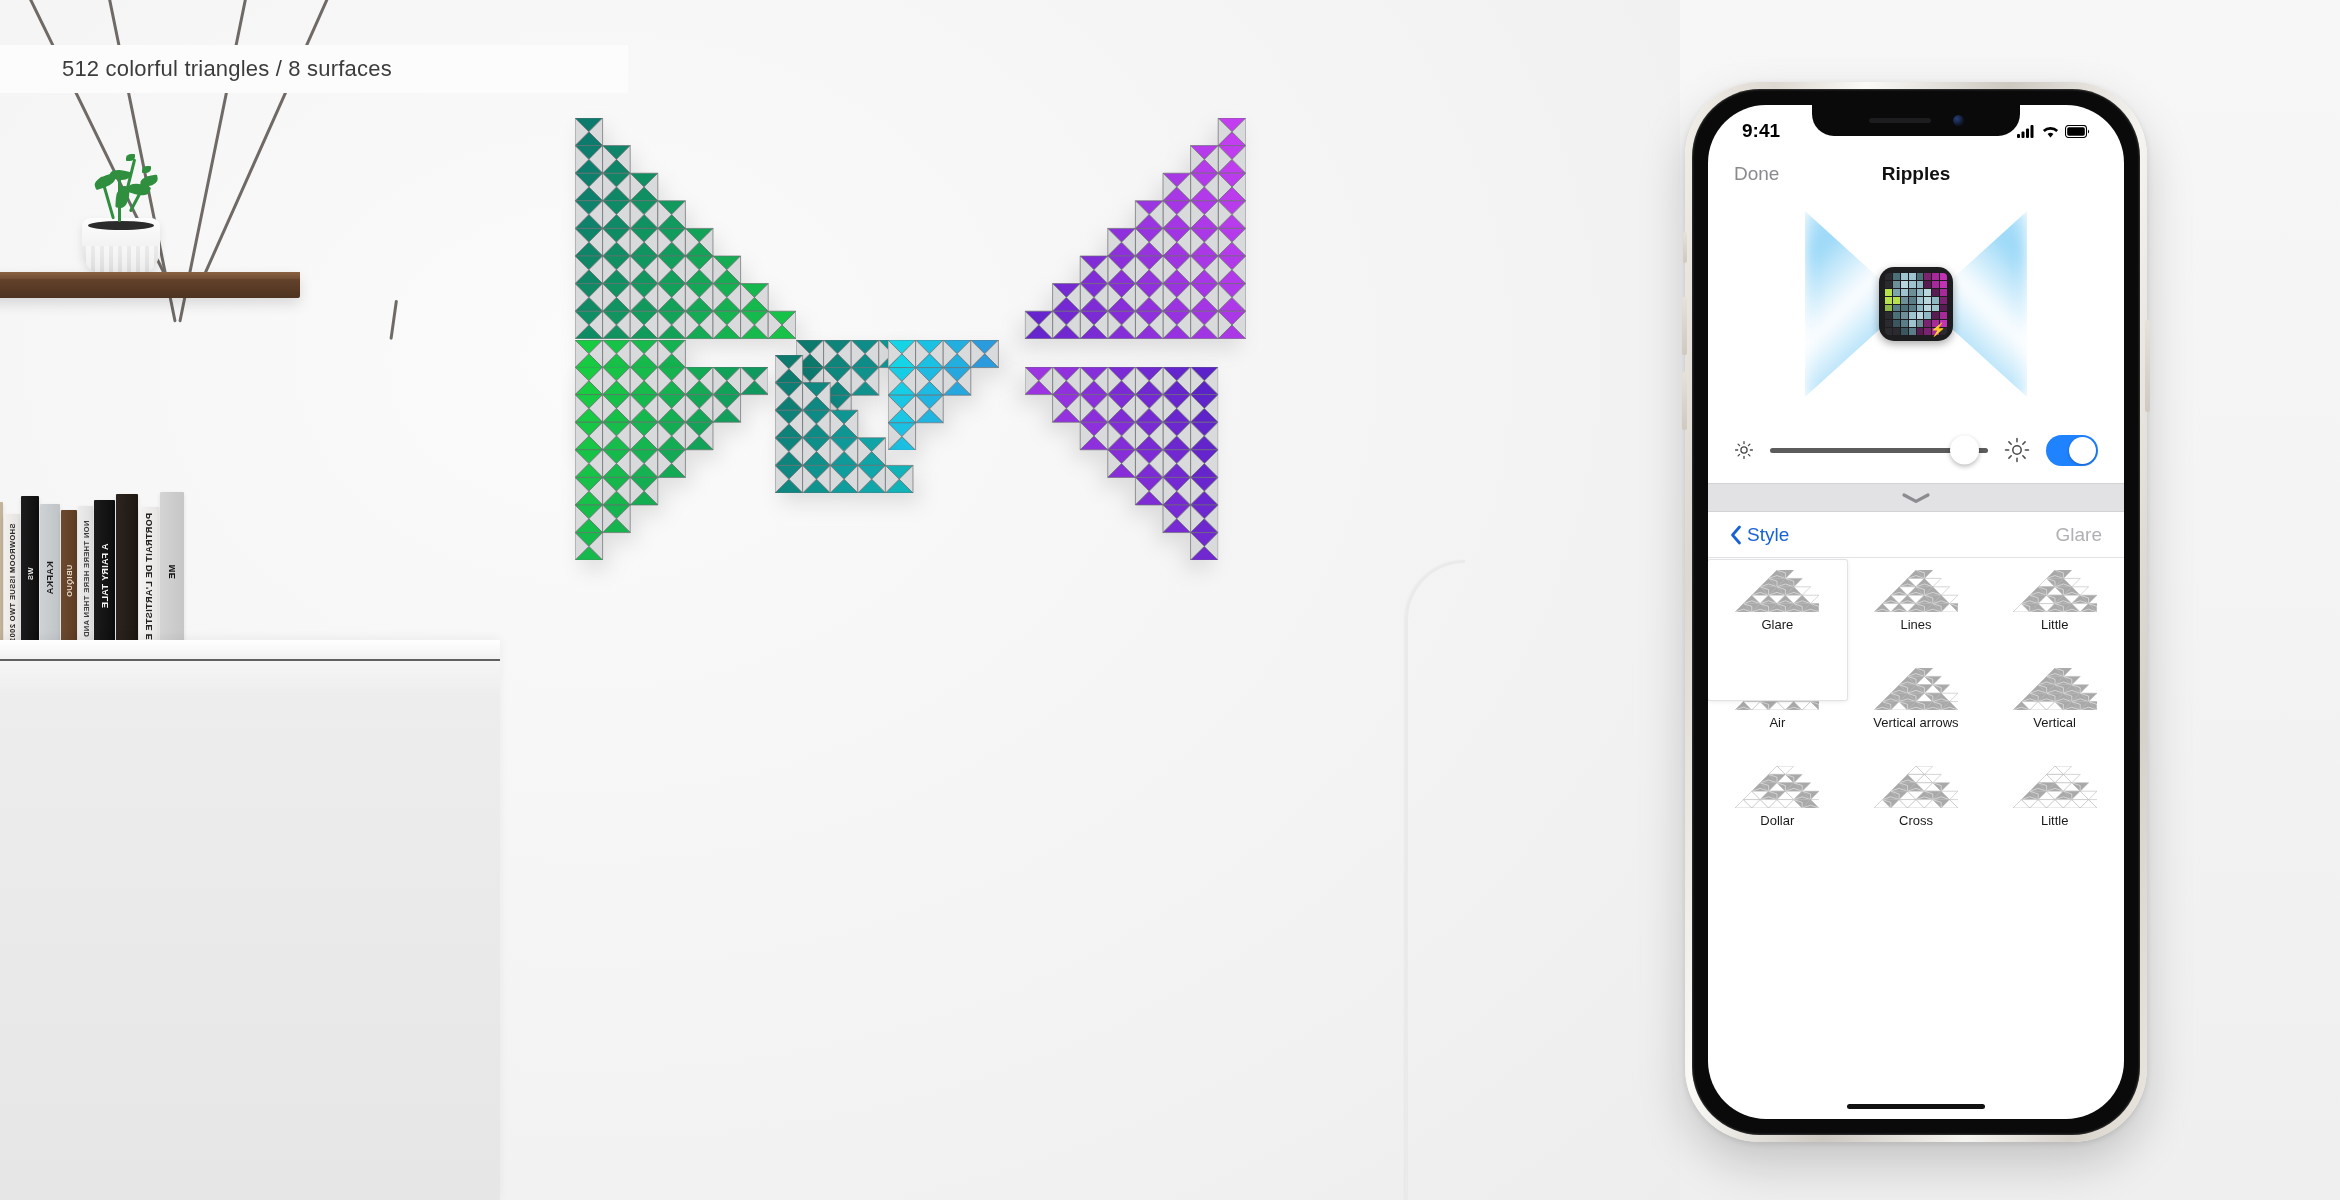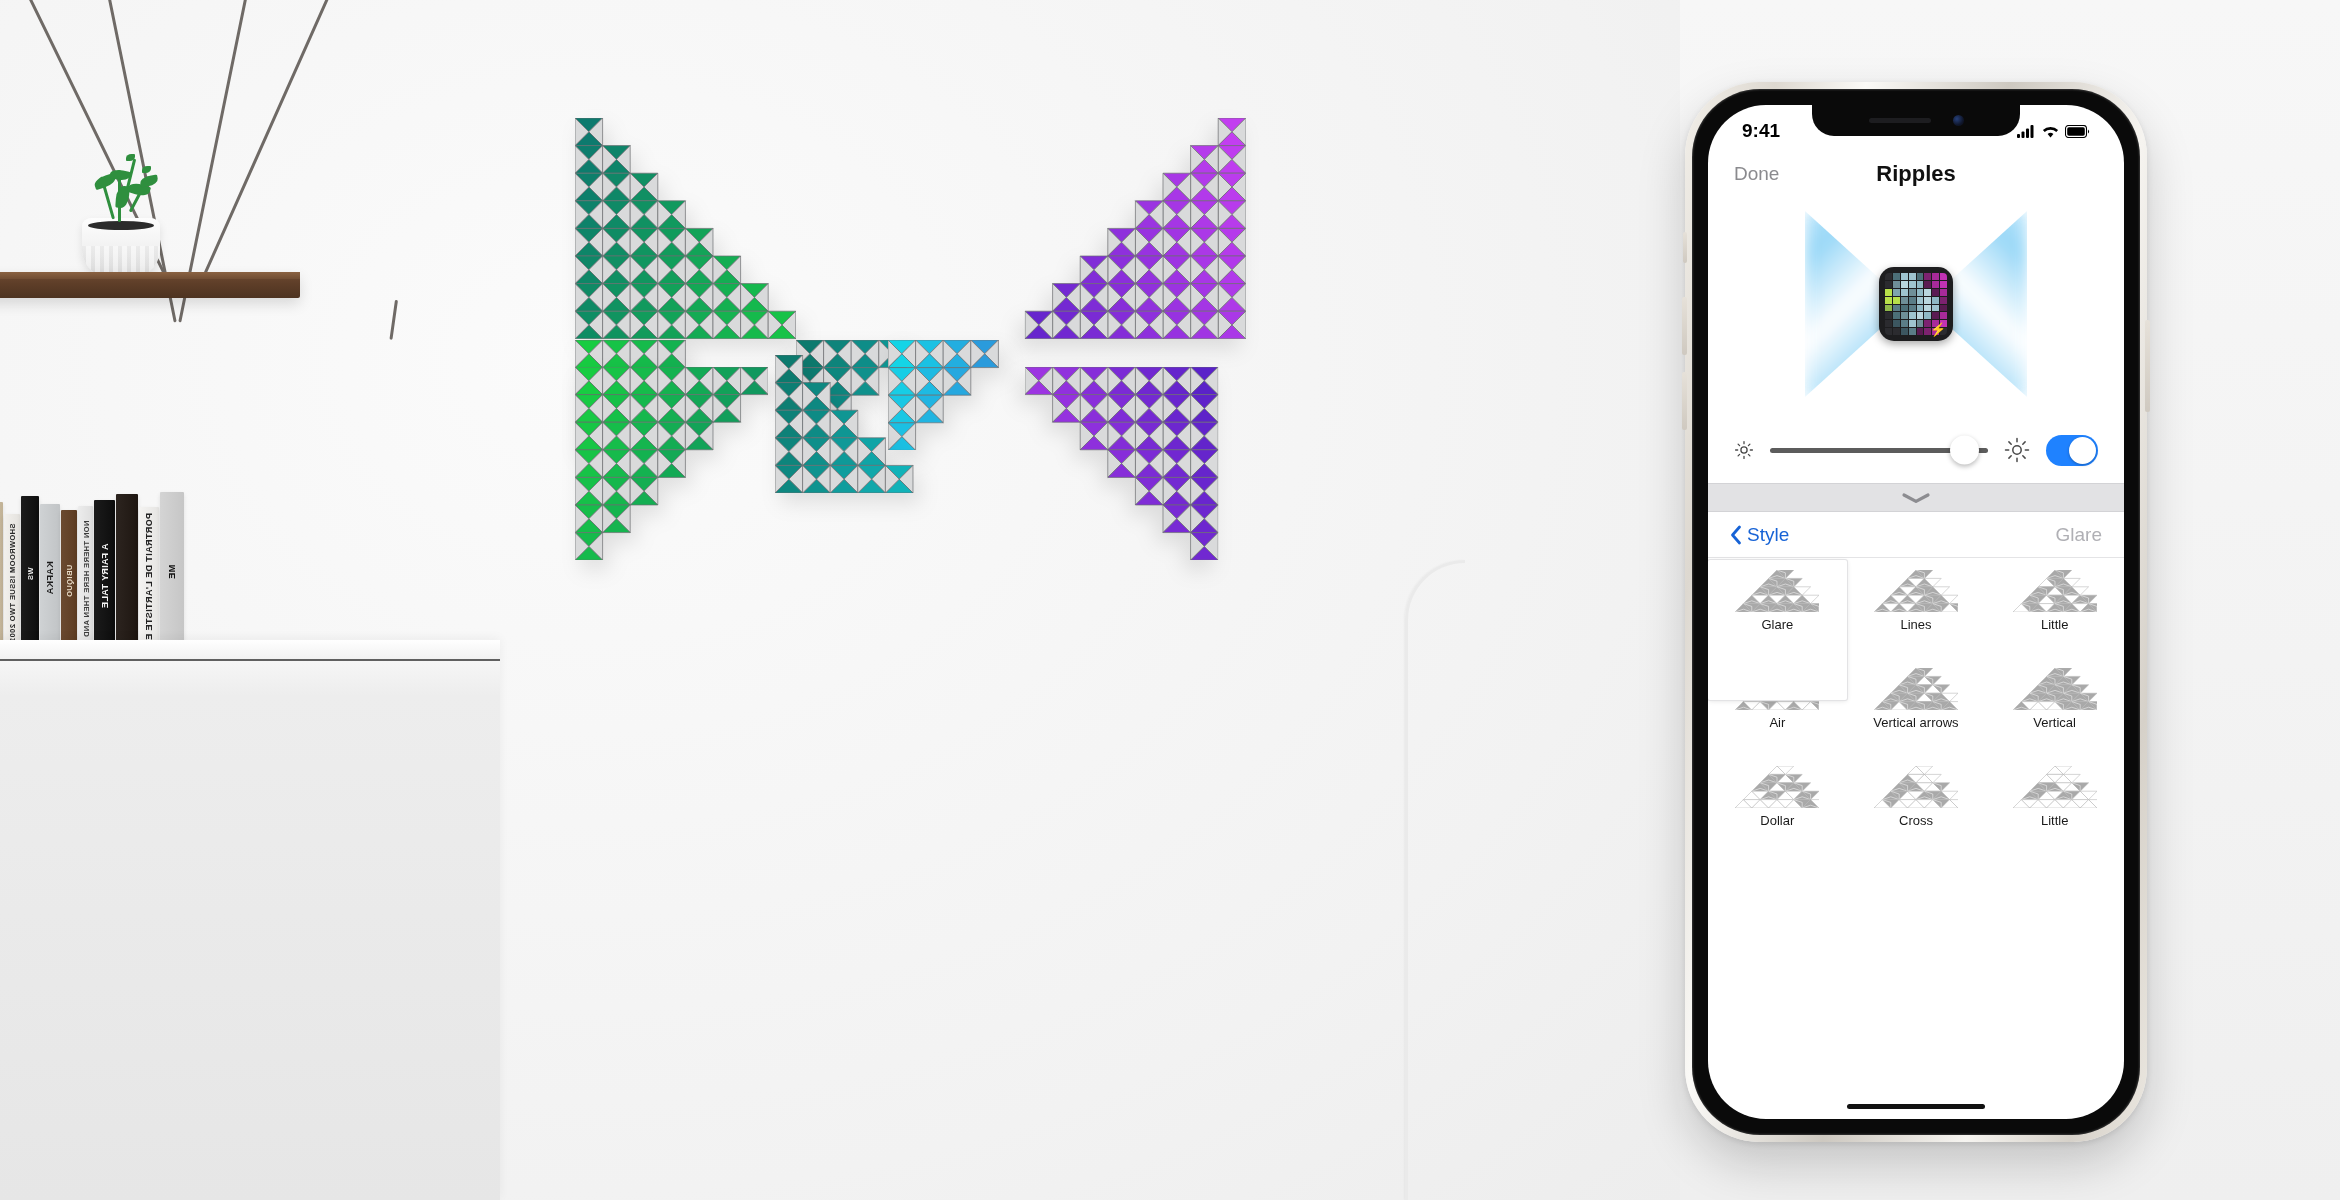--- a/index.html
+++ b/index.html
@@ -161,21 +161,21 @@
   #status-icons{ display:flex; align-items:center; gap:6px; }
 
   
   #navbar{
     position:absolute; left:0; right:0; top:44px; height:50px;
     display:flex; align-items:center; padding:0 26px;
   }
   #done-btn{ font-size:19px; color:#8a8a8e; cursor:pointer; }
   #nav-title{
     position:absolute; left:0; right:0; text-align:center;
-    font-size:22px; font-weight:700; color:#111;
+    font-size:19px; font-weight:700; color:#111;
   }
 
   
   #preview{
     position:absolute; left:0; right:0; top:96px; height:206px;
     display:flex; align-items:center; justify-content:center;
   }
   #preview-art{ position:relative; width:222px; height:196px; }
   .bowtie{
     position:absolute; width:86px; height:186px;
@@ -1057,20 +1057,23 @@
           <polygon points="27.6,165.6 27.6,138 41.400000000000006,151.8" fill="#d9dadb" stroke="#6a6d70" stroke-width="0.7"></polygon>
           <polygon points="0,165.60000000000002 27.6,165.60000000000002 13.8,179.40000000000003" fill="#7128d1" stroke="#6a6d70" stroke-width="0.7"></polygon>
           <polygon points="27.6,165.60000000000002 27.6,193.20000000000002 13.8,179.40000000000003" fill="#d9dadb" stroke="#6a6d70" stroke-width="0.7"></polygon>
           <polygon points="27.6,193.20000000000002 0,193.20000000000002 13.8,179.40000000000003" fill="#7128d1" stroke="#6a6d70" stroke-width="0.7"></polygon>
           <polygon points="0,193.20000000000002 0,165.60000000000002 13.8,179.40000000000003" fill="#d9dadb" stroke="#6a6d70" stroke-width="0.7"></polygon>
         </svg>
       </div>
     </div>
   <div id="cable"></div>
 
+  <div id="caption">
+    <span>512 colorful triangles / 8 surfaces</span>
+  </div>
 </div>
 
 <div id="phone">
   <div class="sidebtn" id="btn-mute"></div>
   <div class="sidebtn" id="btn-volup"></div>
   <div class="sidebtn" id="btn-voldn"></div>
   <div class="sidebtn" id="btn-power"></div>
 
   <div id="phone-bezel">
     <div id="screen">

